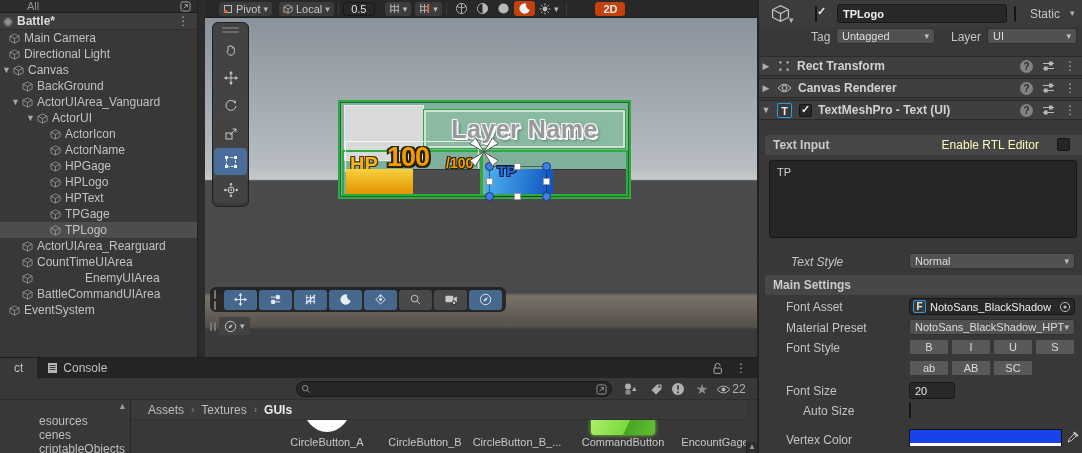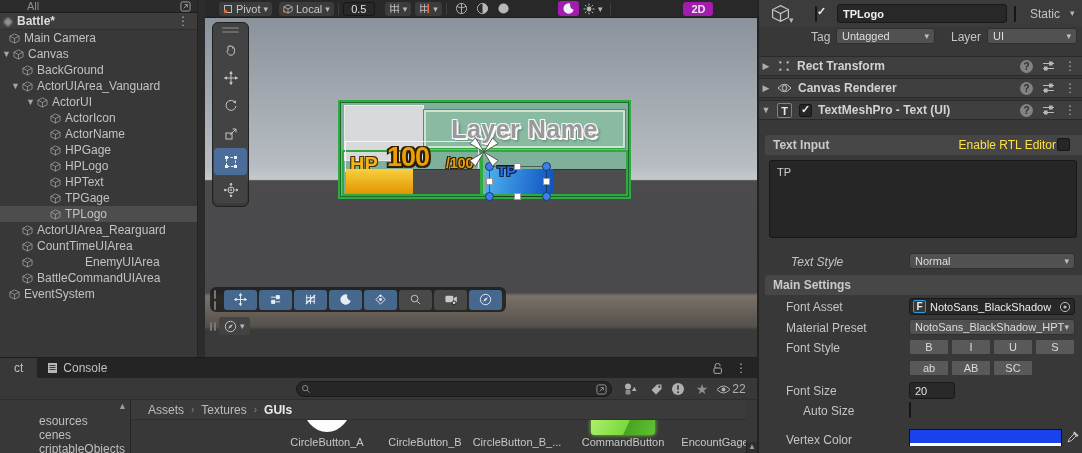--- a/index.html
+++ b/index.html
@@ -39,21 +39,21 @@
   .hrow.sel { background:#4d4d4d; }
   .hrow .arr { width:13px; font-size:9px; color:#a5a5a5; text-align:center; flex:none; }
   .hrow .cube { flex:none; margin-right:4px; }
 
   
   #scene { left:205px; top:0; width:552px; height:357px; background:#4a4a4d; border-bottom:1px solid #1e1e1e;}
   #scene-toolbar { position:absolute; left:0; top:0; width:552px; height:18px; background:#282828;
         border-bottom:1px solid #1b1b1b; display:flex; align-items:center; }
   .tbtn { background:#3c3c3c; border-radius:3px; height:14px; display:inline-flex; align-items:center;
         gap:3px; padding:0 4px; font-size:11px; color:#c8c8c8; flex:none;}
-  .tbtn.blue { background:#a21caf; color:#eaeaea;margin-left:44px; }
+  .tbtn.blue { background:#c2410c; color:#eaeaea; }
   .tsep { width:1px; height:12px; background:#1c1c1c; border-right:1px solid #3e3e3e; margin:0 4px; flex:none;}
   #scene-bg { position:absolute; left:0; top:18px; width:552px; height:339px;
      background:linear-gradient(#8a929b 0%, #b7bdc2 44%, #c6cacd 47.6%,
        #4b4b4e 48%, #4a4a4d 81%, #7a7268 82%, #55504b 91%, #3a3a3a 92%, #3a3a3a 100%); }
 
   
   #tools { position:absolute; left:7px; top:22px; width:37px; background:#383838e6; border:1px solid #202020;
         border-radius:6px; padding:2px 0; }
   #tools .grip { height:10px; display:flex; flex-direction:column; justify-content:center; gap:2px; padding:0 9px;}
   #tools .grip i { height:2px; background:#6a6a6a; border-radius:1px;}
@@ -173,20 +173,28 @@
     </div>
     <div id="hier-rows">
         <div class="hrow" style="padding-left: 9px;">
           <span class="cube">
             <svg width="11" height="11" viewBox="0 0 12 12">
               <path d="M6 1 L11 3.5 V8.5 L6 11 L1 8.5 V3.5 Z M1 3.5 L6 6 L11 3.5 M6 6 V11" fill="none" stroke="#9c9c9c" stroke-width=".9"></path>
             </svg>
           </span>
           <span class="hlabel">Main Camera</span>
         </div>
+        <div class="hrow" style="padding-left: 9px;">
+          <span class="cube">
+            <svg width="11" height="11" viewBox="0 0 12 12">
+              <path d="M6 1 L11 3.5 V8.5 L6 11 L1 8.5 V3.5 Z M1 3.5 L6 6 L11 3.5 M6 6 V11" fill="none" stroke="#9c9c9c" stroke-width=".9"></path>
+            </svg>
+          </span>
+          <span class="hlabel">Directional Light</span>
+        </div>
         <div class="hrow">
           <span class="arr">▼</span>
           <span class="cube">
             <svg width="11" height="11" viewBox="0 0 12 12">
               <path d="M6 1 L11 3.5 V8.5 L6 11 L1 8.5 V3.5 Z M1 3.5 L6 6 L11 3.5 M6 6 V11" fill="none" stroke="#9c9c9c" stroke-width=".9"></path>
             </svg>
           </span>
           <span class="hlabel">Canvas</span>
         </div>
         <div class="hrow" style="padding-left: 22px;">
@@ -672,21 +680,21 @@
               </svg>
             </span>
             <span class="kebab">⋮</span>
           </span>
         </div>
       </div>
 
     
     <div class="band" style="top:135px;">
       <span class="bt">Text Input</span>
-      <span style="margin-left:auto;margin-right:28px;color:#fde047;">Enable RTL Editor</span>
+      <span style="margin-left:auto;margin-right:45px;color:#fef9c3;">Enable RTL Editor</span>
       <span class="cb" style="position:absolute;right:14px;top:3px;"></span>
     </div>
     <div class="field abs" style="left:10px;top:160px;width:308px;height:78px;align-items:flex-start;padding:5px 7px;background:#262626;">
       <span style="color:#cfcfcf;">TP</span>
     </div>
     <span class="ilabel" style="left:32px;top:255px;font-style:italic;">Text Style</span>
     <div class="dd abs" style="left:150px;top:253px;width:166px;">
       <span>Normal</span>
         <span class="caret">▾</span>
     </div>

